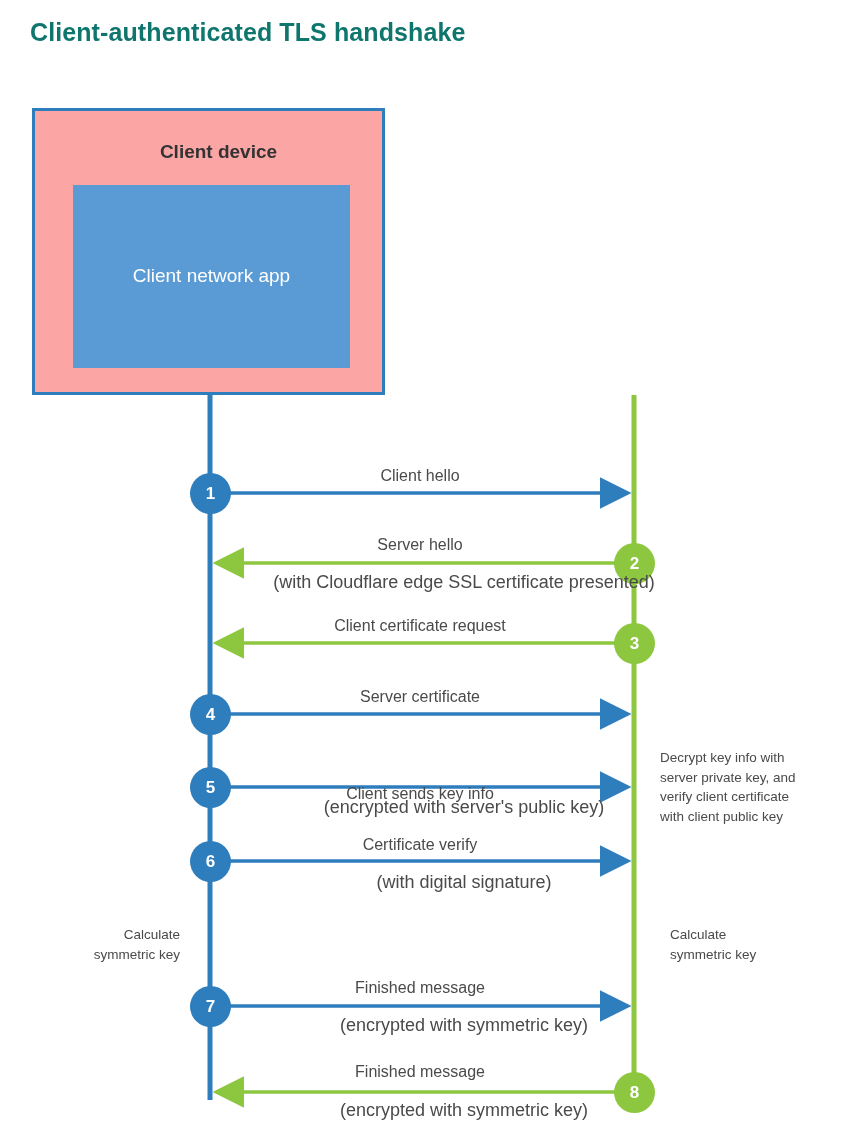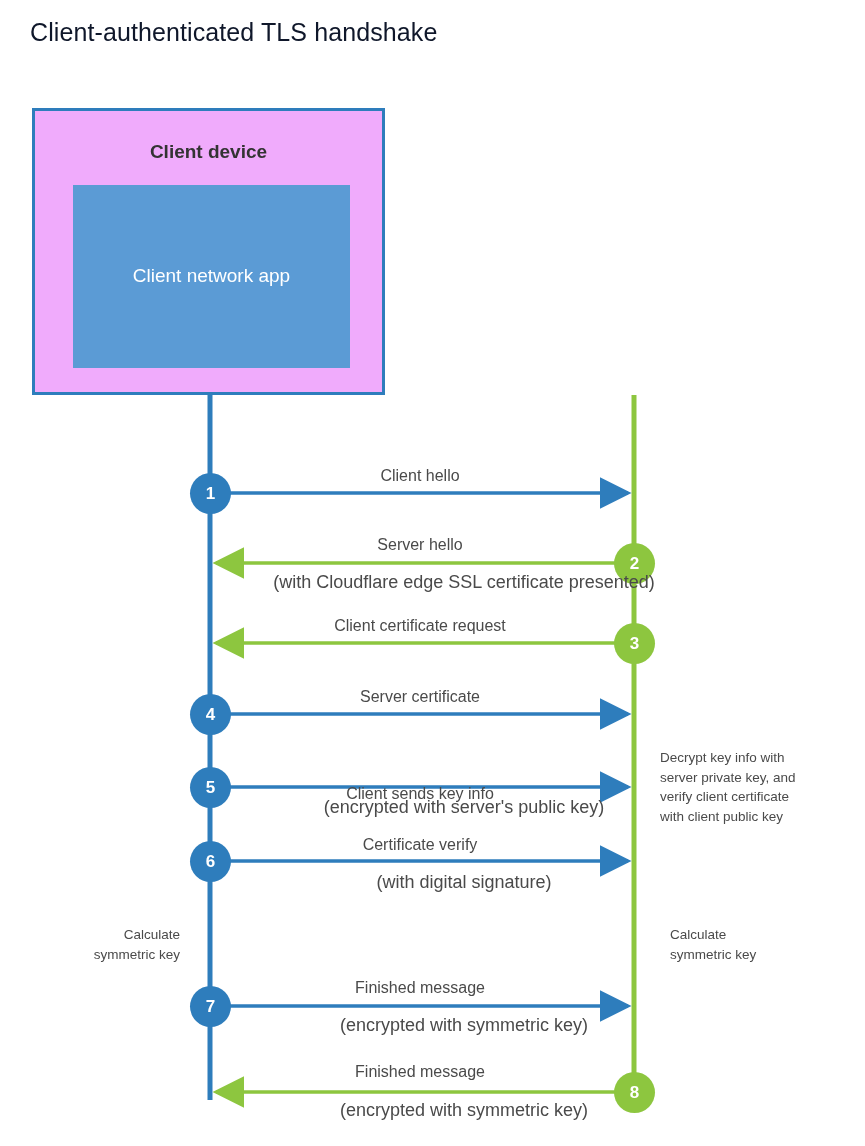--- a/index.html
+++ b/index.html
@@ -23,29 +23,30 @@
     left: 0;
     top: 0;
     width: 865px;
     height: 1146px;
   }
   .page-title {
     position: absolute;
     left: 30px;
     top: 18px;
     font-size: 25px;
-    color: #0f172a;
-    font-weight: 400;
+    color: #0f766e;
+    font-weight: 700;
     letter-spacing: 0.1px;
     white-space: nowrap;
   }
   .party-box {
     position: absolute;
-    background: #f0abfc;
+    background: #fca5a5;
     box-sizing: border-box;
+    padding-left: 10px;
   }
   #client-box {
     left: 32px;
     top: 108px;
     width: 353px;
     height: 287px;
     border: 3px solid #2E7DBC;
   }
   #server-box {
     left: 423px;

